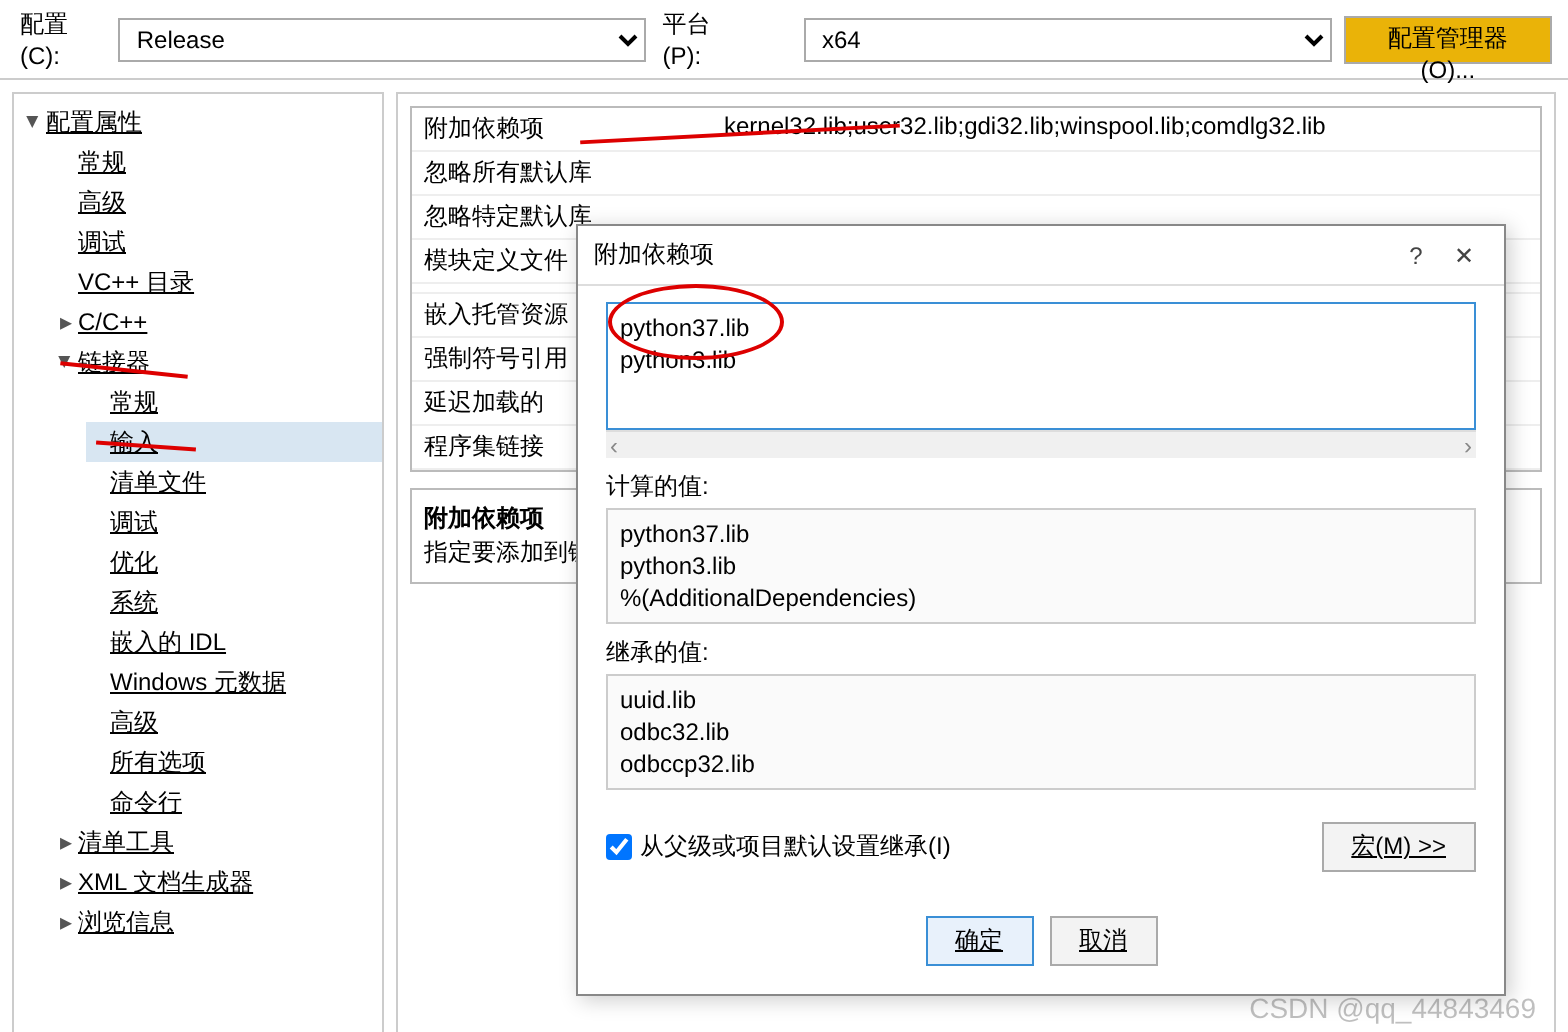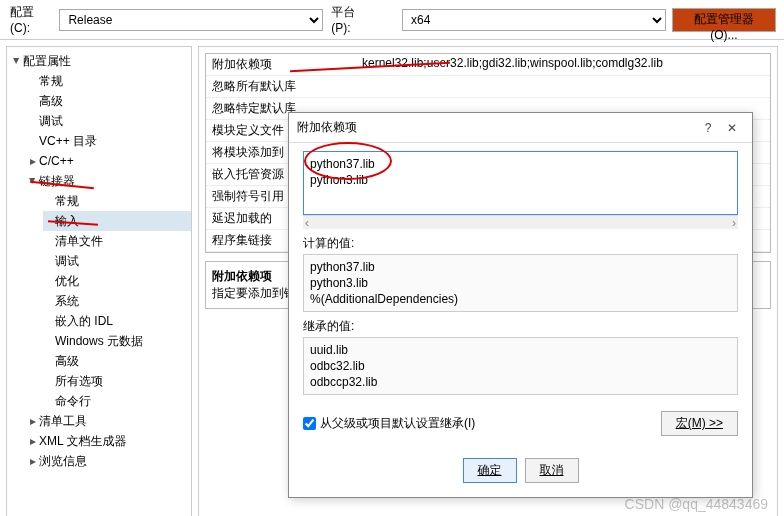--- a/index.html
+++ b/index.html
@@ -3,26 +3,26 @@
 <meta charset="utf-8">
 <style>
 * { box-sizing: border-box; margin: 0; padding: 0; font-family: "Microsoft YaHei", "Segoe UI", Tahoma, sans-serif; font-size: 12px; }
 body { background: #fff; width: 784px; height: 516px; overflow: hidden; position: relative; }
 
 .toolbar { display: flex; align-items: center; gap: 6px; padding: 4px 8px; border-bottom: 1px solid #ccc; }
 .toolbar label { padding: 0 2px; }
 .toolbar select { border: 1px solid #aaa; background: #fff; padding: 1px 4px; height: 22px; }
 .toolbar .cfg-select { width: 280px; }
 .toolbar .plat-select { width: 280px; margin-left: 22px; }
-.toolbar button { border: 1px solid #aaa; background: #c2410c; padding: 2px 10px; height: 24px; cursor: pointer; }
+.toolbar button { border: 1px solid #aaa; background: #eab308; padding: 2px 10px; height: 24px; cursor: pointer; }
 
 .main { display: flex; height: calc(100% - 32px); padding: 6px; gap: 6px; }
 .tree-panel { width: 186px; border: 1px solid #ccc; background: #fff; overflow: auto; padding: 4px 0; }
 .tree ul { list-style: none; padding-left: 16px; }
-.tree > ul { padding-left: 4px; }
+.tree > ul { padding-left: 4px; text-decoration: underline; }
 .tree li { line-height: 20px; white-space: nowrap; cursor: default; }
 .tree .arrow { display: inline-block; width: 12px; text-align: center; color: #555; }
 .tree .arrow.open::before { content: "▸"; transform: rotate(90deg); display: inline-block; }
 .tree .arrow.closed::before { content: "▸"; }
 .tree .noarrow { display: inline-block; width: 12px; }
 .tree .selected { background: #d8e6f2; }
 
 .props-panel { flex: 1; border: 1px solid #ccc; background: #fff; padding: 6px; overflow: hidden; position: relative; }
 .prop-list { border: 1px solid #bbb; background: #fff; }
 .prop-row { display: flex; border-bottom: 1px solid #eee; }
@@ -104,21 +104,20 @@
         </div>
         <div class="prop-row">
           <div class="prop-name">忽略特定默认库</div>
           <div class="prop-val"></div>
         </div>
         <div class="prop-row">
           <div class="prop-name">模块定义文件</div>
           <div class="prop-val"></div>
         </div>
         <div class="prop-row">
-          <div class="prop-name">将模块添加到</div>
           <div class="prop-val"></div>
         </div>
         <div class="prop-row">
           <div class="prop-name">嵌入托管资源</div>
           <div class="prop-val"></div>
         </div>
         <div class="prop-row">
           <div class="prop-name">强制符号引用</div>
           <div class="prop-val"></div>
         </div>

